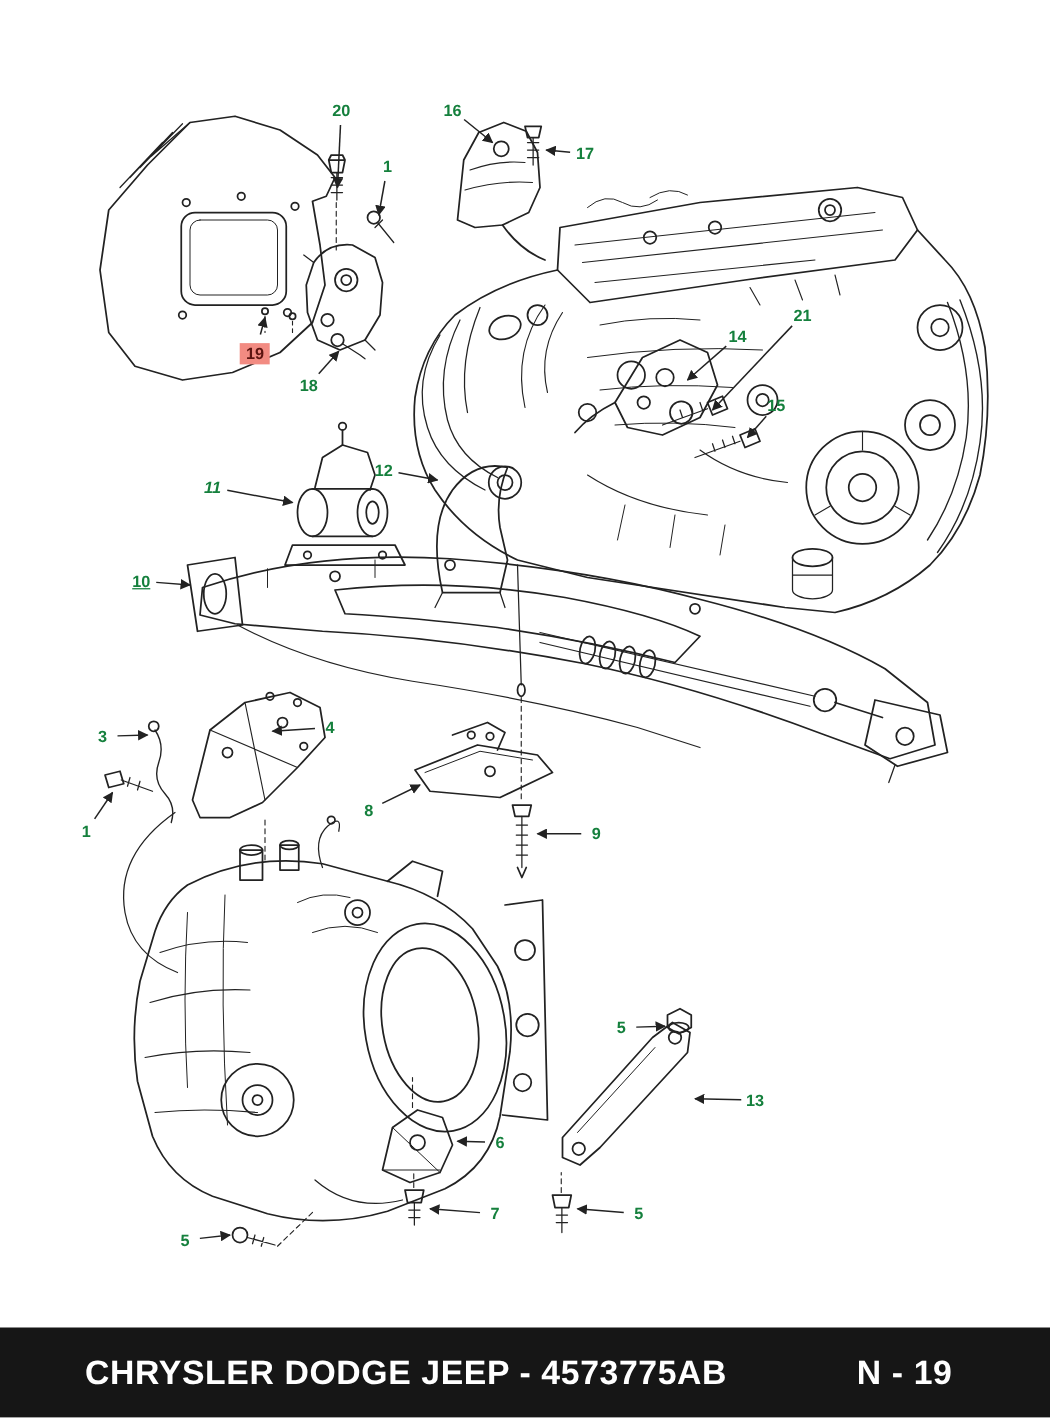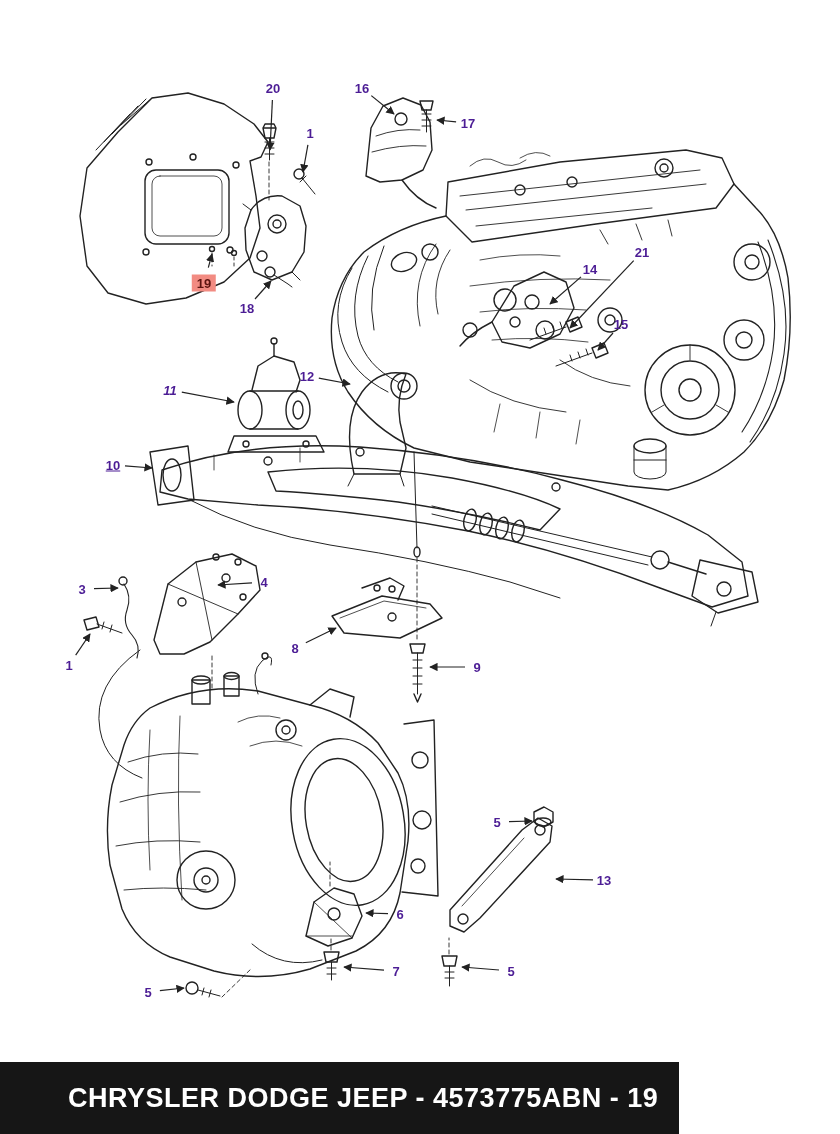--- a/index.html
+++ b/index.html
@@ -40,35 +40,35 @@
   .leaders line {
     stroke: var(--line, #222);
     stroke-width: 1.2;
   }
   .callout-layer { position: absolute; left: 0; top: 0; width: 100%; height: 100%; }
   .callout {
     position: absolute;
     transform: translate(-50%, -50%);
     font-size: 13px;
     font-weight: bold;
-    color: #4c1d95;
+    color: #15803d;
     background: transparent;
     padding: 2px 5px;
     line-height: 1;
     cursor: pointer;
     user-select: none;
   }
   .callout.highlighted {
     background: var(--highlight, #f28b82);
     color: var(--highlight-text, #5c1410);
   }
   .footer {
     position: absolute;
     left: 0; bottom: 0;
-    width: 679px; height: 72px;
+    width: 840px; height: 72px;
     background: var(--footer-bg, #161616);
     color: var(--footer-text, #fff);
     display: flex;
     align-items: center;
     justify-content: space-between;
     padding: 0 78px 0 68px;
     font-weight: bold;
     font-size: 27px;
     letter-spacing: 0.5px;
     white-space: nowrap;

